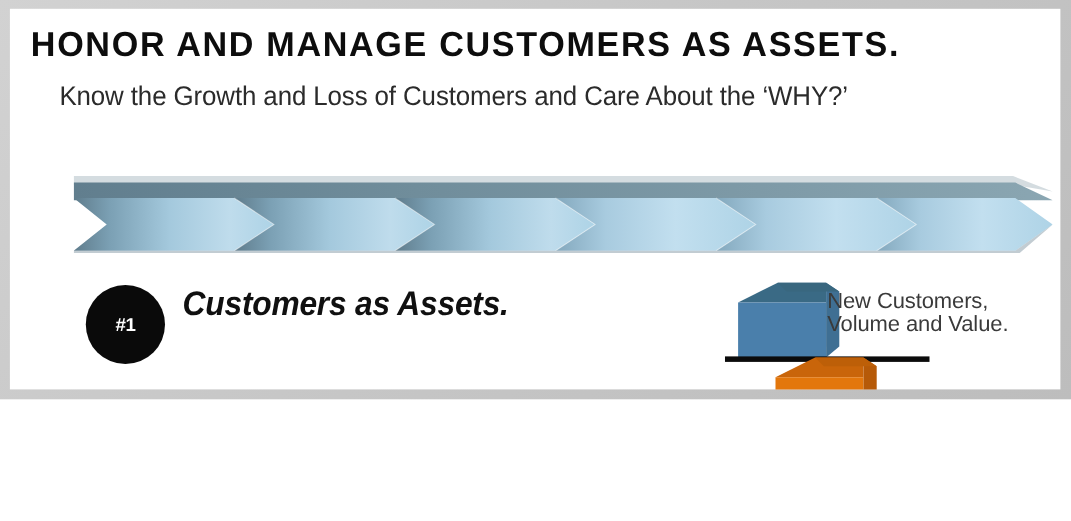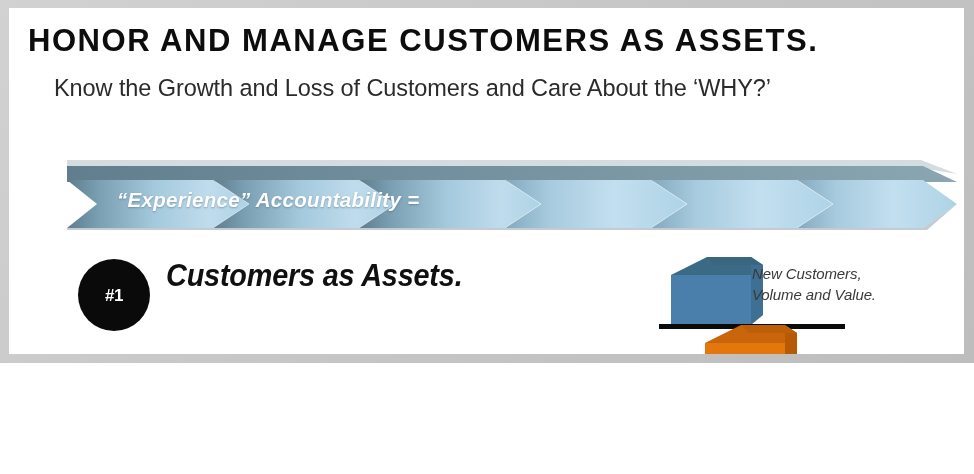--- a/index.html
+++ b/index.html
@@ -143,26 +143,25 @@
   }
   #cube-diagram .cube-svg {
     position: absolute;
     left: 0; top: 0;
     width: 200px;
     height: 160px;
     display: block;
   }
   .cube-caption {
     position: absolute;
-    font-size: 15px;
+    font-size: 20px;
     line-height: 20.5px;
     color: #3a3a3a;
     letter-spacing: -0.1px;
     white-space: pre-line;
-    font-style: italic;
   }
   #new-customers-caption { left: 93px; top: 11px; }
   #lost-customers-caption { left: 131px; top: 76px; }
 </style>
 </head>
 <body>
 
 <div id="slide-frame">
   <div id="slide-canvas">
 
@@ -221,21 +220,20 @@
           <path d="M146,20 L182,44 L146,68"></path>
           <path d="M292,20 L328,44 L292,68"></path>
           <path d="M438,20 L474,44 L438,68"></path>
           <path d="M584,20 L620,44 L584,68"></path>
           <path d="M730,20 L766,44 L730,68"></path>
         </g>
 
         <path d="M0,68 L856,68 L890,44 L860,70 L0,70 Z" fill="#8fa3ad" opacity="0.55"></path>
       </svg>
 
-      <div id="banner-label">“Experience” Accountability =</div>
     </div>
 
     <div id="number-badge">
       <span id="number-badge-label">#1</span>
     </div>
 
     <div id="section-heading">Customers as Assets.</div>
 
 
     <div id="cube-diagram">

